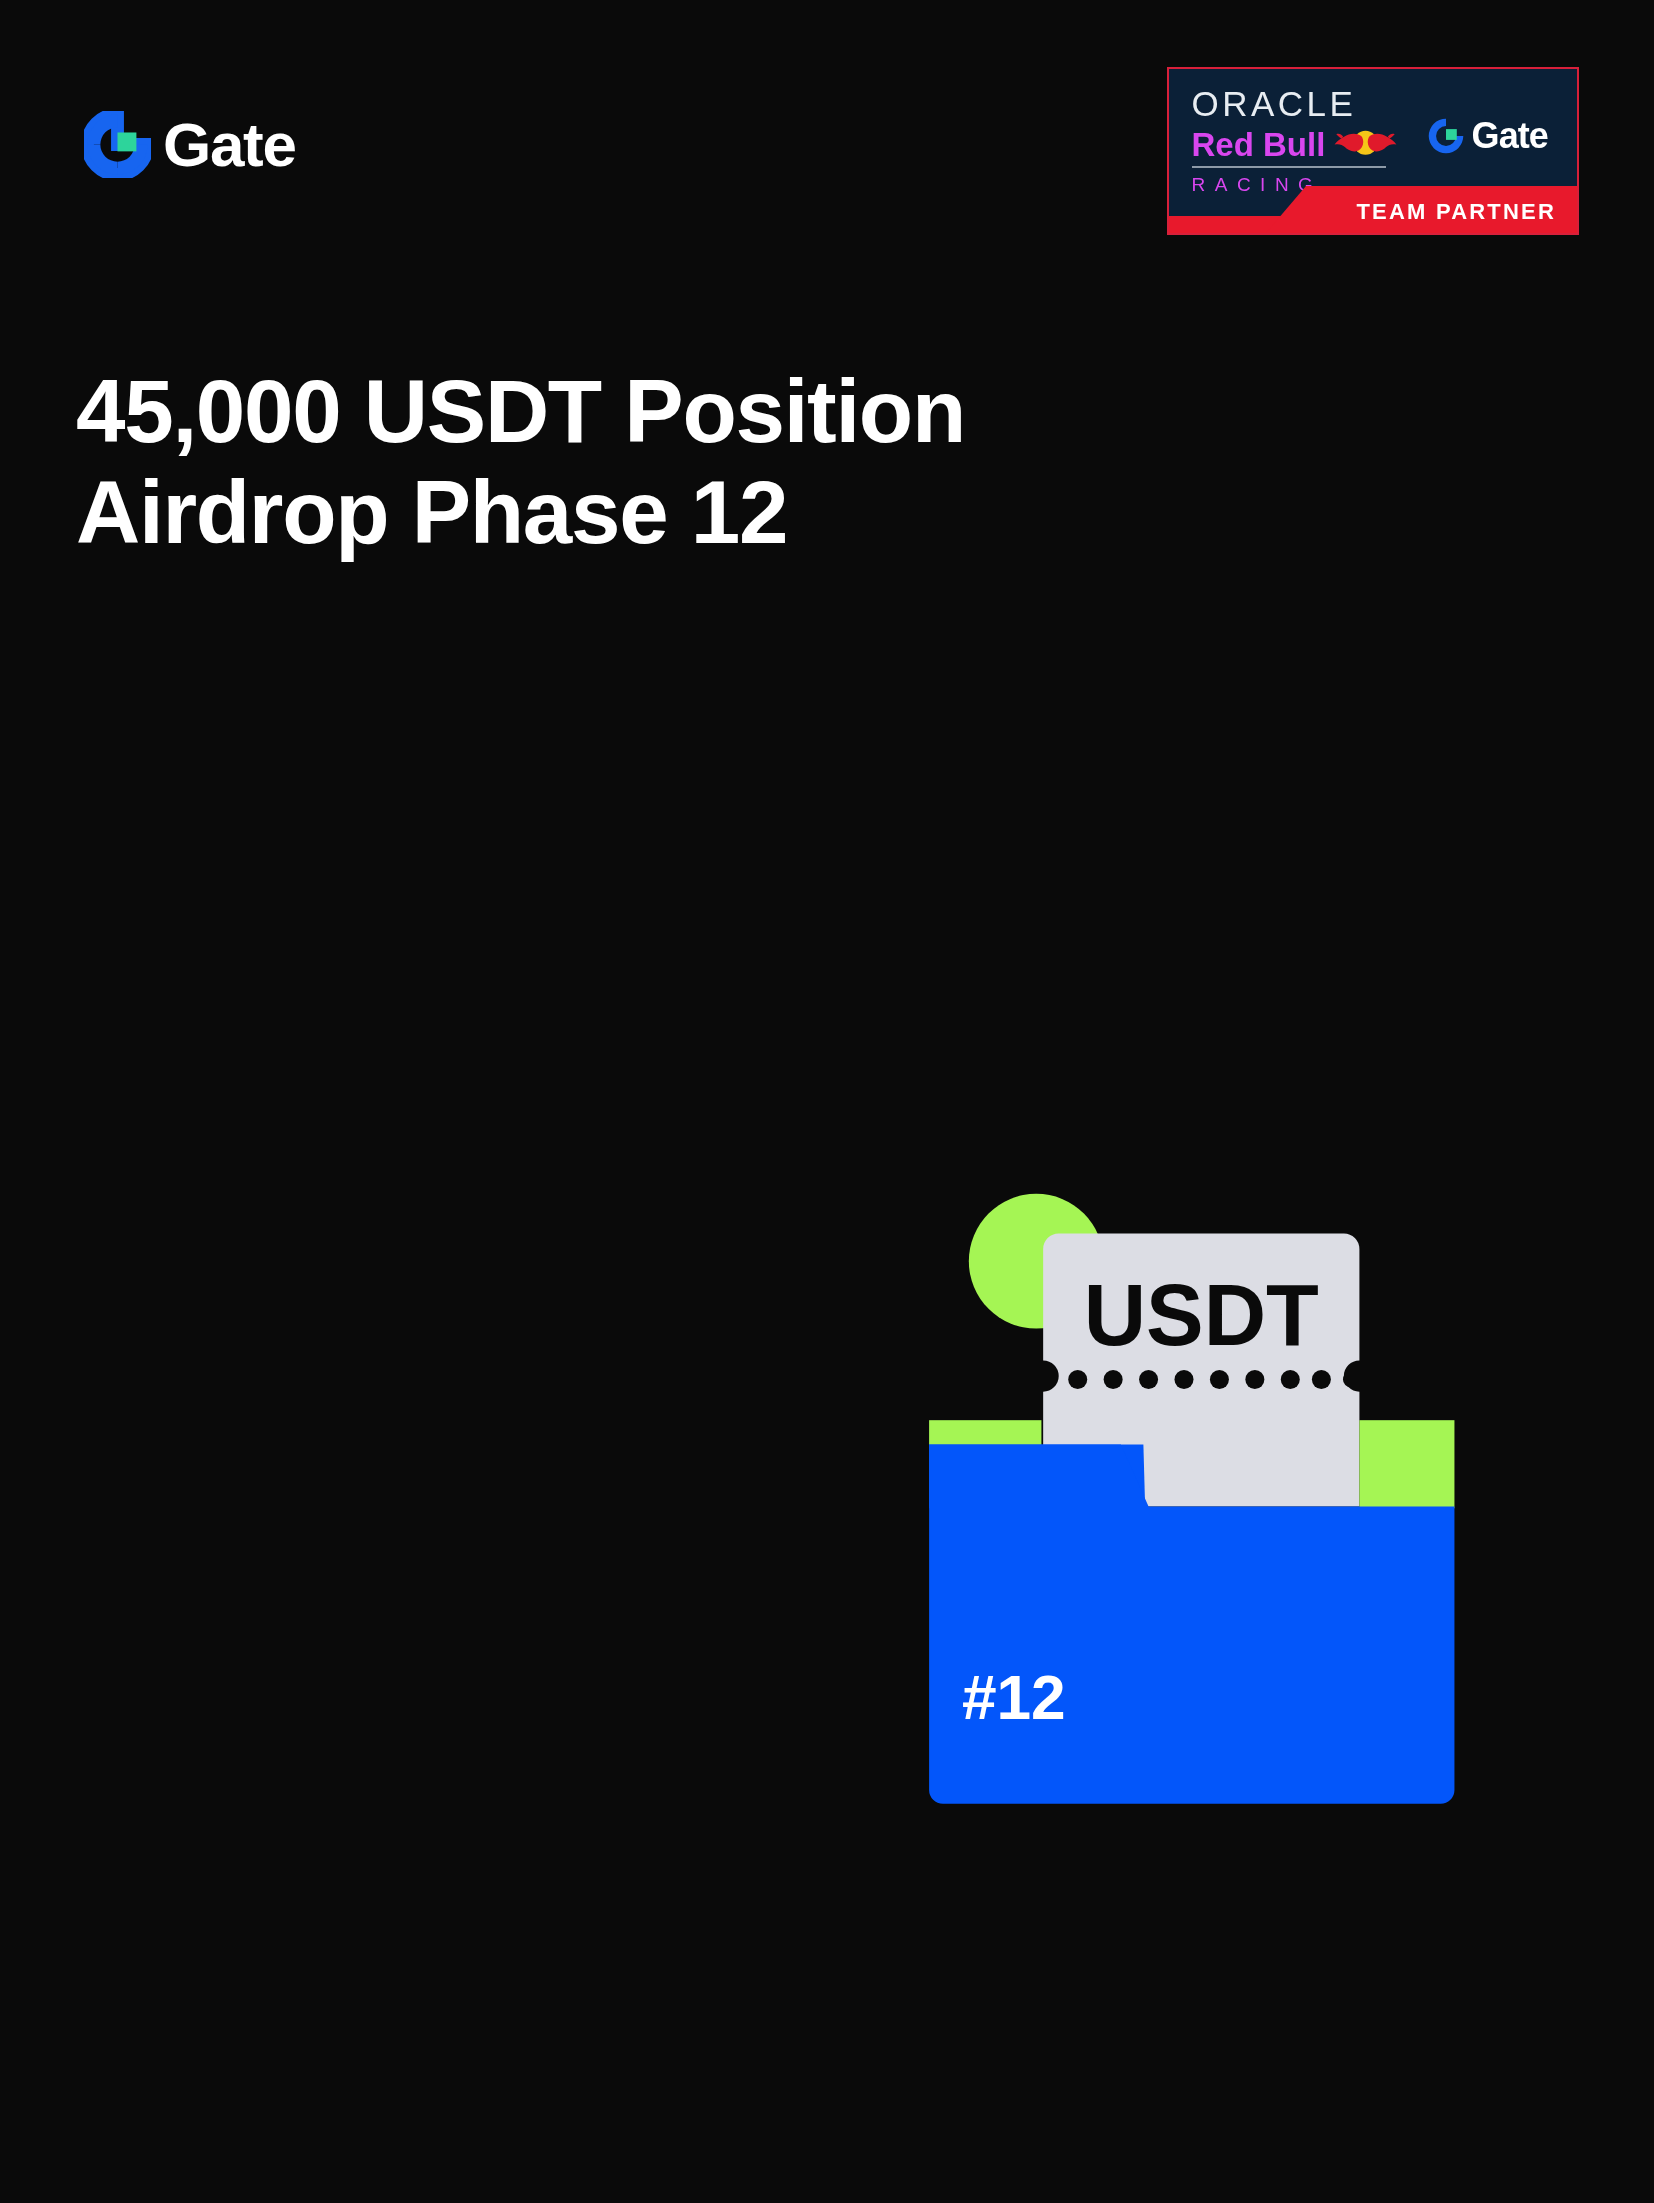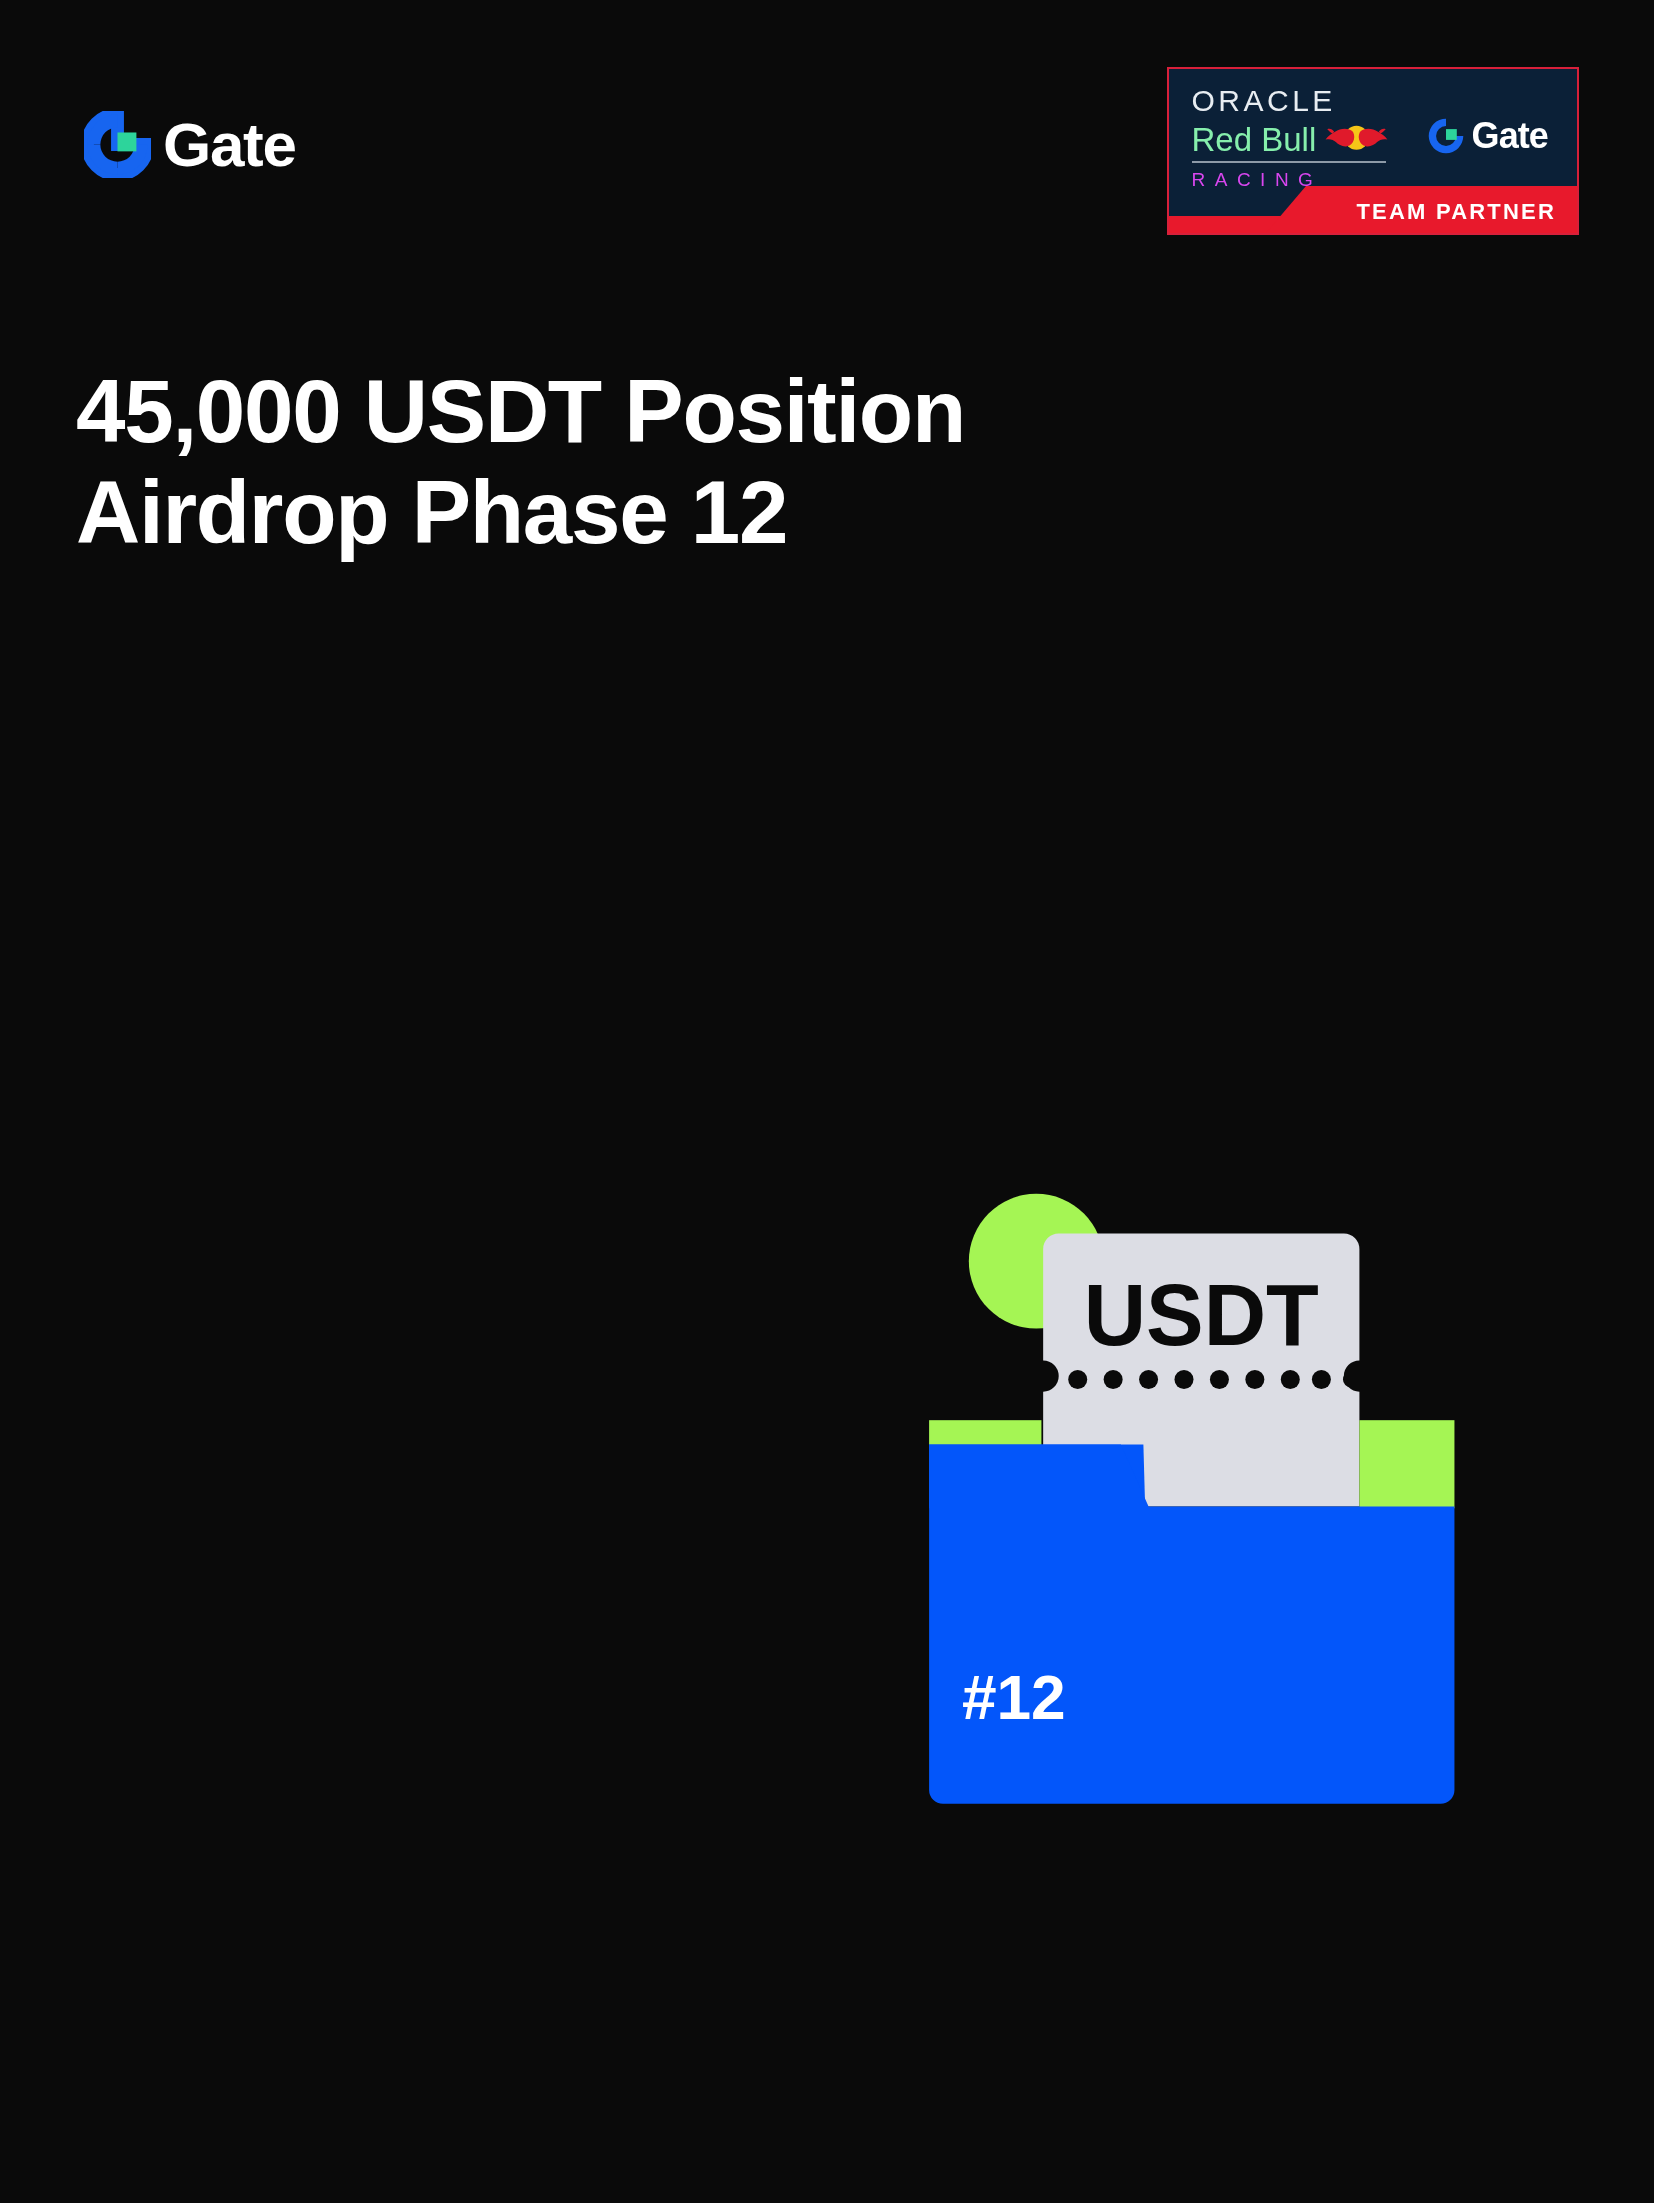--- a/index.html
+++ b/index.html
@@ -21,25 +21,25 @@
   .gate-word { font-size:62px; font-weight:700; color:#ffffff; letter-spacing:-1.3px; line-height:1; font-family:"Liberation Sans", sans-serif; }
 
   
   .rb-badge {
     position:absolute; left:1159px; top:67px; width:412px; height:168px;
     background:#0b2037; border:2.6px solid #d8203a; overflow:hidden;
   }
   .rb-inner { position:relative; width:100%; height:100%; }
   .rb-left { position:absolute; left:22.5px; top:17.3px; width:201px; }
   .rb-oracle {
-    font-size:30px; letter-spacing:3.5px; color:#e8edf2; font-weight:400;
+    font-size:35px; letter-spacing:3.5px; color:#e8edf2; font-weight:400;
     line-height:1; white-space:nowrap;
   }
   .rb-redbull-row { display:flex; align-items:center; gap:7px; margin-top:7px; }
-  .rb-redbull { font-size:33px; font-weight:400; color:#86efac; line-height:1; white-space:nowrap; }
+  .rb-redbull { font-size:33px; font-weight:700; color:#d946ef; line-height:1; white-space:nowrap; }
   .rb-bulls { width:67px; height:31px; flex:0 0 67px; }
   .rb-bulls svg { display:block; width:67px; height:31px; }
   .rb-rule { width:194px; height:1.7px; background:#8d9aa8; margin-top:5.2px; }
   .rb-racing {
     font-size:19px; letter-spacing:9.5px; color:#d946ef; font-weight:400;
     line-height:1; margin-top:7px; white-space:nowrap;
   }
   .rb-gate { position:absolute; right:29px; top:48px; display:flex; align-items:center; gap:7px; }
   .rb-gate-mark { width:38px; height:38px; flex:0 0 38px; }
   .rb-gate-mark svg { display:block; width:38px; height:38px; }

